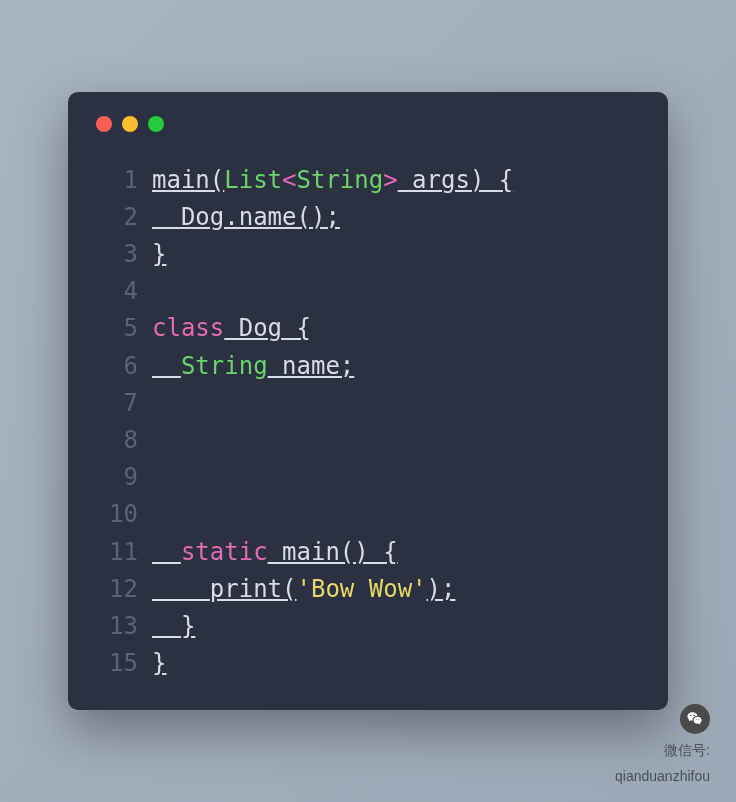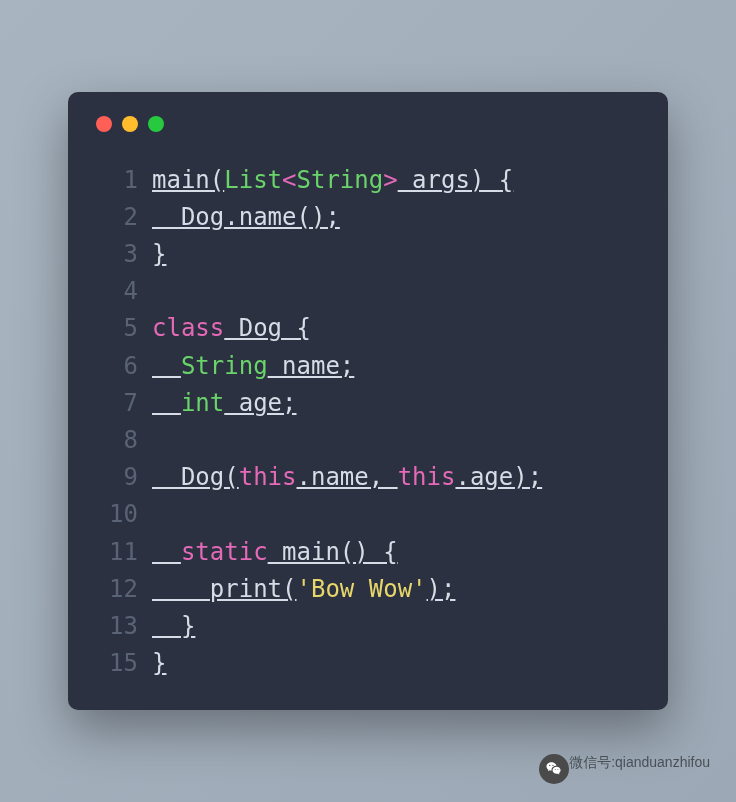--- a/index.html
+++ b/index.html
@@ -48,25 +48,26 @@
   }
   .tok-plain { color: #d8dce6; text-decoration: underline; }
   .tok-type  { color: #6ad46a; margin-top: 32px; }
   .tok-kw    { color: #e46ab8; }
   .tok-str   { color: #e7d76a; }
   .attribution {
     position: absolute;
     bottom: 18px;
     right: 26px;
     display: flex;
-    align-items: flex-start;
-    gap: 0;
+    align-items: flex-end;
+    gap: 8px;
     color: #495057;
     font-family: -apple-system, "Helvetica Neue", Arial, sans-serif;
     font-size: 14px;
+    flex-direction: column;
   }
   .wechat-icon {
     width: 30px;
     height: 30px;
     border-radius: 50%;
     background: #4a4a4a;
     display: flex;
     align-items: center;
     justify-content: center;
   }
@@ -81,23 +82,23 @@
     <div class="control-dot" style="background:#ffbd2e"></div>
     <div class="control-dot" style="background:#27c93f"></div>
   </div>
   <div class="code-area" id="code-area">
       <div class="code-line"><span class="line-number">1</span><span><span class="tok-plain">main(</span><span class="tok-type">List</span><span class="tok-kw">&lt;</span><span class="tok-type">String</span><span class="tok-kw">&gt;</span><span class="tok-plain"> args) {</span></span></div>
       <div class="code-line"><span class="line-number">2</span><span><span class="tok-plain">  Dog.name();</span></span></div>
       <div class="code-line"><span class="line-number">3</span><span><span class="tok-plain">}</span></span></div>
       <div class="code-line"><span class="line-number">4</span><span>&nbsp;</span></div>
       <div class="code-line"><span class="line-number">5</span><span><span class="tok-kw">class</span><span class="tok-plain"> Dog {</span></span></div>
       <div class="code-line"><span class="line-number">6</span><span><span class="tok-plain">  </span><span class="tok-type">String</span><span class="tok-plain"> name;</span></span></div>
-      <div class="code-line"><span class="line-number">7</span><span><span class="tok-plain">  </span><span class="tok-type">int</span><span class="tok-plain"> age;</span></span></div>
+      <div class="code-line"><span class="line-number">7</span></div>
       <div class="code-line"><span class="line-number">8</span><span>&nbsp;</span></div>
-      <div class="code-line"><span class="line-number">9</span><span><span class="tok-plain">  Dog(</span><span class="tok-kw">this</span><span class="tok-plain">.name, </span><span class="tok-kw">this</span><span class="tok-plain">.age);</span></span></div>
+      <div class="code-line"><span class="line-number">9</span></div>
       <div class="code-line"><span class="line-number">10</span><span>&nbsp;</span></div>
       <div class="code-line"><span class="line-number">11</span><span><span class="tok-plain">  </span><span class="tok-kw">static</span><span class="tok-plain"> main() {</span></span></div>
       <div class="code-line"><span class="line-number">12</span><span><span class="tok-plain">    print(</span><span class="tok-str">'Bow Wow'</span><span class="tok-plain">);</span></span></div>
       <div class="code-line"><span class="line-number">13</span><span><span class="tok-plain">  }</span></span></div>
       <div class="code-line"><span class="line-number">15</span><span><span class="tok-plain">}</span></span></div>
     </div>
 </div>
 
 <div class="attribution">
   <div class="wechat-icon">

